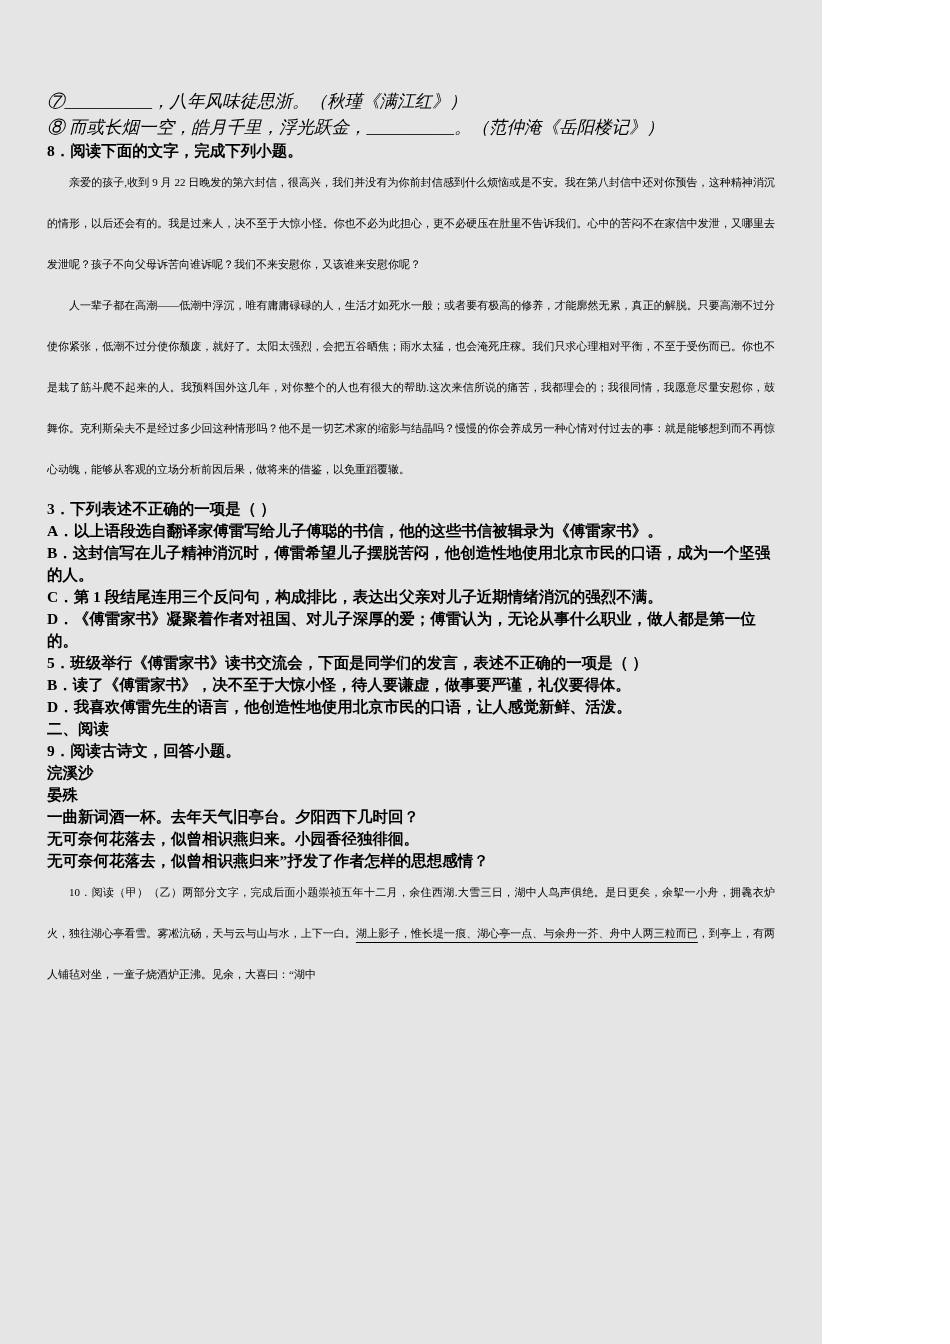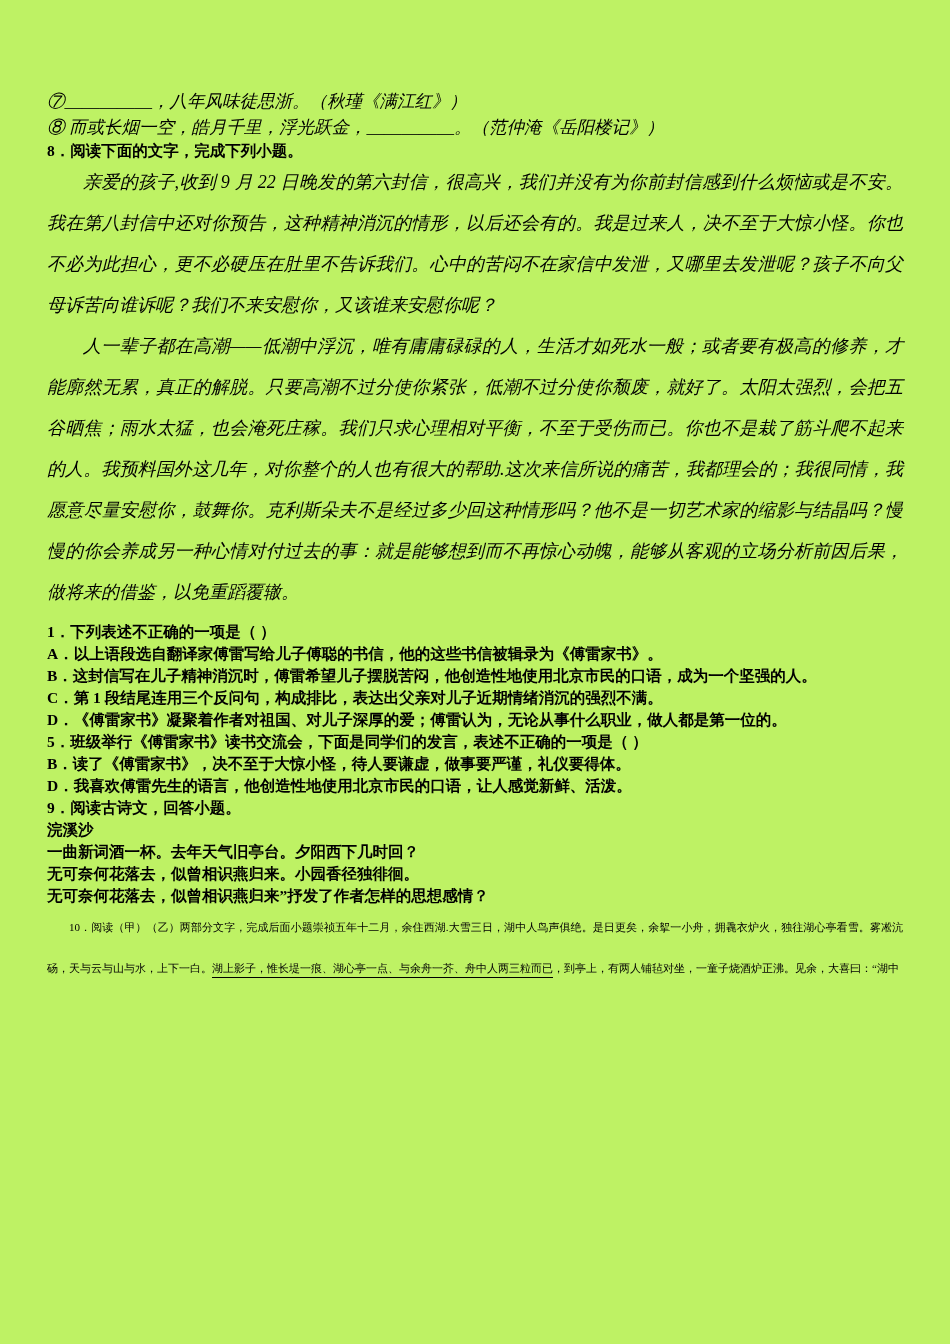--- a/index.html
+++ b/index.html
@@ -8,45 +8,44 @@
     background: #ffffff;
   }
   body {
     width: 950px;
     min-height: 1344px;
     font-family: "Liberation Serif", "DejaVu Serif", serif;
     color: #000000;
   }
   .page {
     box-sizing: border-box;
-    width: 950px;
+    width: 822px;
     min-height: 1344px;
     padding: 88px 47px 30px 47px;
-    background: #bef264;
+    background: #e5e5e5;
   }
   p.block { margin: 0; }
   .kai-line {
     font-size: 17.5px;
     line-height: 26px;
     margin: 0 0 21px 0;
     font-style: italic;
   }
   .plain {
     font-size: 15.5px;
     line-height: 22px;
     margin: 0 0 14px 0;
     font-weight: bold;
   }
   .letter {
-    font-size: 18px;
+    font-size: 11px;
     line-height: 41px;
     margin: 0;
     text-align: justify;
     text-indent: 2em;
-    font-style: italic;
   }
   .letter.last { margin-bottom: 8px; }
   .boldline {
     font-size: 15.5px;
     line-height: 22px;
     margin: 0 0 15px 0;
     font-weight: bold;
   }
   .passage {
     font-size: 11px;
@@ -62,27 +61,29 @@
 </style>
 </head>
 <body>
 
 <main class="page">
     <p class="block kai-line">⑦__________，八年风味徒思浙。（秋瑾《满江红》）</p>
     <p class="block kai-line">⑧ 而或长烟一空，皓月千里，浮光跃金，__________。（范仲淹《岳阳楼记》）</p>
     <p class="block plain">8．阅读下面的文字，完成下列小题。</p>
     <p class="block letter">亲爱的孩子,收到 9 月 22 日晚发的第六封信，很高兴，我们并没有为你前封信感到什么烦恼或是不安。我在第八封信中还对你预告，这种精神消沉的情形，以后还会有的。我是过来人，决不至于大惊小怪。你也不必为此担心，更不必硬压在肚里不告诉我们。心中的苦闷不在家信中发泄，又哪里去发泄呢？孩子不向父母诉苦向谁诉呢？我们不来安慰你，又该谁来安慰你呢？</p>
     <p class="block letter last">人一辈子都在高潮——低潮中浮沉，唯有庸庸碌碌的人，生活才如死水一般；或者要有极高的修养，才能廓然无累，真正的解脱。只要高潮不过分使你紧张，低潮不过分使你颓废，就好了。太阳太强烈，会把五谷晒焦；雨水太猛，也会淹死庄稼。我们只求心理相对平衡，不至于受伤而已。你也不是栽了筋斗爬不起来的人。我预料国外这几年，对你整个的人也有很大的帮助.这次来信所说的痛苦，我都理会的；我很同情，我愿意尽量安慰你，鼓舞你。克利斯朵夫不是经过多少回这种情形吗？他不是一切艺术家的缩影与结晶吗？慢慢的你会养成另一种心情对付过去的事：就是能够想到而不再惊心动魄，能够从客观的立场分析前因后果，做将来的借鉴，以免重蹈覆辙。</p>
-    <p class="block plain">1．下列表述不正确的一项是（ ）</p>
+    <p class="block plain">3．下列表述不正确的一项是（ ）</p>
     <p class="block plain">A．以上语段选自翻译家傅雷写给儿子傅聪的书信，他的这些书信被辑录为《傅雷家书》。</p>
     <p class="block plain">B．这封信写在儿子精神消沉时，傅雷希望儿子摆脱苦闷，他创造性地使用北京市民的口语，成为一个坚强的人。</p>
     <p class="block plain">C．第 1 段结尾连用三个反问句，构成排比，表达出父亲对儿子近期情绪消沉的强烈不满。</p>
     <p class="block plain">D．《傅雷家书》凝聚着作者对祖国、对儿子深厚的爱；傅雷认为，无论从事什么职业，做人都是第一位的。</p>
     <p class="block plain">5．班级举行《傅雷家书》读书交流会，下面是同学们的发言，表述不正确的一项是（ ）</p>
     <p class="block plain">B．读了《傅雷家书》，决不至于大惊小怪，待人要谦虚，做事要严谨，礼仪要得体。</p>
     <p class="block plain">D．我喜欢傅雷先生的语言，他创造性地使用北京市民的口语，让人感觉新鲜、活泼。</p>
+    <p class="block boldline">二、阅读</p>
     <p class="block plain">9．阅读古诗文，回答小题。</p>
     <p class="block boldline">浣溪沙</p>
+    <p class="block boldline">晏殊</p>
     <p class="block boldline">一曲新词酒一杯。去年天气旧亭台。夕阳西下几时回？</p>
     <p class="block boldline">无可奈何花落去，似曾相识燕归来。小园香径独徘徊。</p>
     <p class="block boldline">无可奈何花落去，似曾相识燕归来”抒发了作者怎样的思想感情？</p>
     <p class="block passage"><span>10．阅读（甲）（乙）两部分文字，完成后面小题崇祯五年十二月，余住西湖.大雪三日，湖中人鸟声俱绝。是日更矣，余挐一小舟，拥毳衣炉火，独往湖心亭看雪。雾凇沆砀，天与云与山与水，上下一白。</span><span class="underline">湖上影子，惟长堤一痕、湖心亭一点、与余舟一芥、舟中人两三粒而已</span><span>，到亭上，有两人铺毡对坐，一童子烧酒炉正沸。见余，大喜曰：“湖中</span></p>
   </main>
 
 </body></html>

